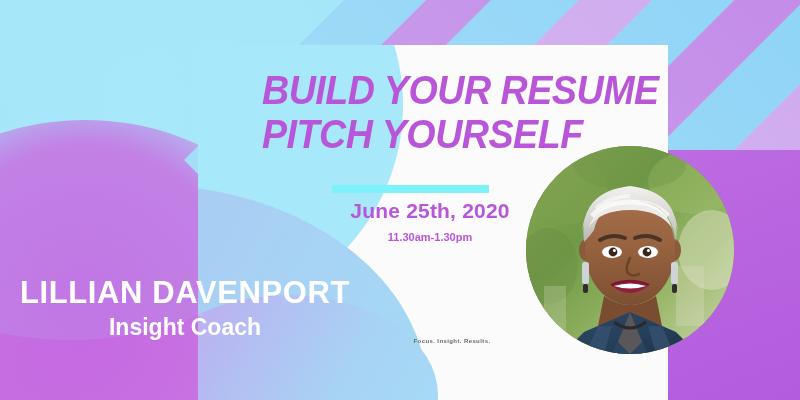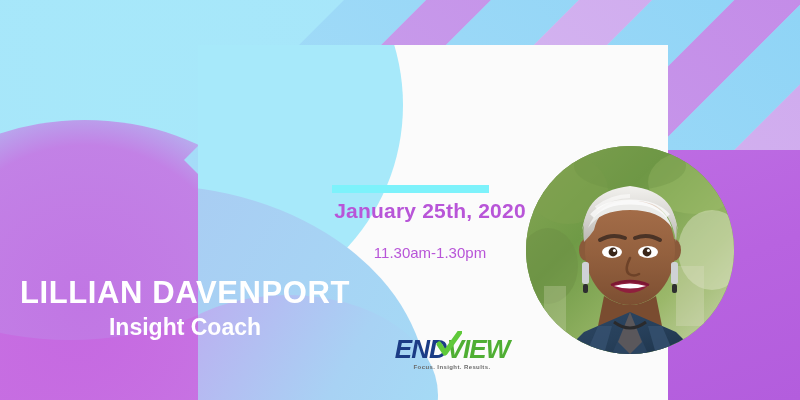--- a/index.html
+++ b/index.html
@@ -156,24 +156,24 @@
     display: block;
     color: #b855d8;
     font-size: 21px;
     font-weight: bold;
     line-height: 26px;
     letter-spacing: .2px;
   }
   .date-time {
     display: block;
     color: #b855d8;
-    font-size: 15px;
-    font-weight: normal;
+    font-size: 11px;
+    font-weight: bold;
     line-height: 22px;
-    margin-top: 18px;
+    margin-top: 2px;
   }
 
   
   .speaker {
     position: absolute;
     left: 20px;
     top: 276px;
     width: 330px;
     text-align: center;
     z-index: 6;
@@ -281,25 +281,29 @@
   </div>
 
   <div class="bg-corner-purple"></div>
 
   <div class="card">
     <div class="card-notch-top"></div>
     <div class="card-notch-bottom"></div>
     <div class="card-notch-bottom2"></div>
   </div>
 
+  <div class="headline">
+    <span class="hl">BUILD YOUR RESUME</span>
+    <span class="hl">PITCH YOURSELF</span>
+  </div>
 
   <div class="rule"></div>
 
   <div class="datewrap">
-    <span class="date-main">January 25th, 2020</span>
+    <span class="date-main">June 25th, 2020</span>
     <span class="date-time">11.30am-1.30pm</span>
   </div>
 
   <div class="speaker">
     <span class="speaker-name">LILLIAN DAVENPORT</span>
     <span class="speaker-role">Insight Coach</span>
   </div>
 
   <div class="portrait" aria-label="Portrait of Lillian Davenport, smiling woman with short silver hair wearing a navy blazer">
     <svg width="208" height="208" viewBox="0 0 208 208" aria-hidden="true">
@@ -374,22 +378,16 @@
       <rect x="56" y="116" width="7" height="22" rx="2.5" fill="#cfd2d6"></rect>
       <rect x="57" y="138" width="5" height="9" rx="2" fill="#2e2e30"></rect>
       <rect x="145" y="116" width="7" height="22" rx="2.5" fill="#cfd2d6"></rect>
       <rect x="146" y="138" width="5" height="9" rx="2" fill="#2e2e30"></rect>
 
       <path d="M88 176 q16 12 32 0" stroke="#2a2a2c" stroke-width="3" fill="none"></path>
     </svg>
   </div>
 
   <div class="logo">
-    <div class="logo-main">
-      <span class="logo-end">END</span><span class="logo-view">VIEW</span>
-      <svg class="logo-check" viewBox="0 0 26 26" aria-hidden="true">
-        <path d="M3 13 L9 22 L24 1" fill="none" stroke="#5fc93a" stroke-width="5" stroke-linecap="round" stroke-linejoin="round"></path>
-      </svg>
-    </div>
     <div class="logo-tag">Focus. Insight. Results.</div>
   </div>
 
 </div>
 
 </body></html>

